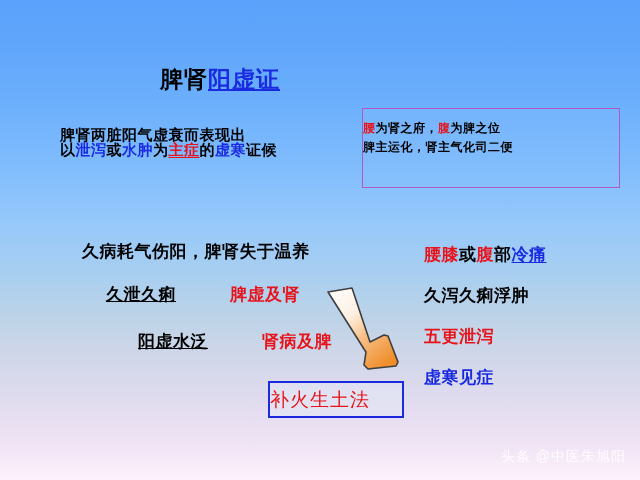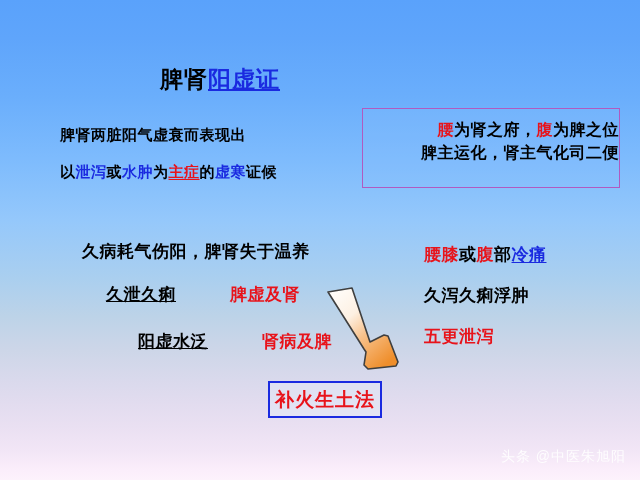--- a/index.html
+++ b/index.html
@@ -60,35 +60,35 @@
   .intro {
     position: absolute;
     left: 60px;
     top: 128px;
     font-size: 15px;
     font-weight: bold;
     letter-spacing: 0.5px;
     white-space: nowrap;
   }
   .intro .line { line-height: 1.0; }
-  .intro .line + .line { margin-top: 22px; }
+  .intro .line + .line { }
 
   
   .framebox {
     position: absolute;
     left: 362px;
     top: 108px;
     width: 258px;
     height: 80px;
     box-sizing: border-box;
     border: 1px solid #b05ac0;
     background: rgba(135, 190, 253, 0.22);
     padding-top: 11px;
-    text-align: right;
-    font-size: 16px;
+    text-align: left;
+    font-size: 12px;
     font-weight: bold;
     letter-spacing: 0.5px;
     white-space: nowrap;
   }
   .framebox .fline + .fline { margin-top: 2px; }
 
   
   .midline {
     position: absolute;
     left: 82px;
@@ -133,29 +133,28 @@
     top: 286px;
     width: 96px;
     height: 86px;
   }
 
   
   .treatbox {
     position: absolute;
     left: 268px;
     top: 381px;
-    width: 114px;
+    width: 136px;
     height: 37px;
     box-sizing: border-box;
     border: 2px solid #1a2ae0;
     background: rgba(225, 232, 246, 0.55);
-    text-align: center;
     line-height: 33px;
     font-size: 19px;
-    font-weight: bold;
+    font-weight: normal;
     letter-spacing: 1px;
     white-space: nowrap;
   }
 
   
   .watermark {
     position: absolute;
     right: 14px;
     bottom: 14px;
     font-size: 14px;
@@ -205,20 +204,21 @@
       </defs>
       <path d="M 16,6 L 40,2 L 58,56 L 72,49 L 76,50 L 86,76 L 84,80 L 56,83 L 52,79
                L 54,66 L 52,63 Z" fill="url(#arrGrad)" stroke="#3f3f3f" stroke-width="1.6" stroke-linejoin="round"></path>
     </svg>
   </div>
 
   <div class="symptoms">
     <div class="srow"><span class="r">腰膝</span><span class="k">或</span><span class="r">腹</span><span class="k">部</span><span class="b u">冷痛</span></div>
     <div class="srow"><span class="k">久泻久痢浮肿</span></div>
     <div class="srow"><span class="r">五更泄泻</span></div>
+    <div class="srow"><span class="b">虚寒见症</span></div>
   </div>
 
   <div class="treatbox">
     <span class="r">补火生土法</span>
   </div>
 
   <div class="watermark">头条 @中医朱旭阳</div>
 
 </div>
 

